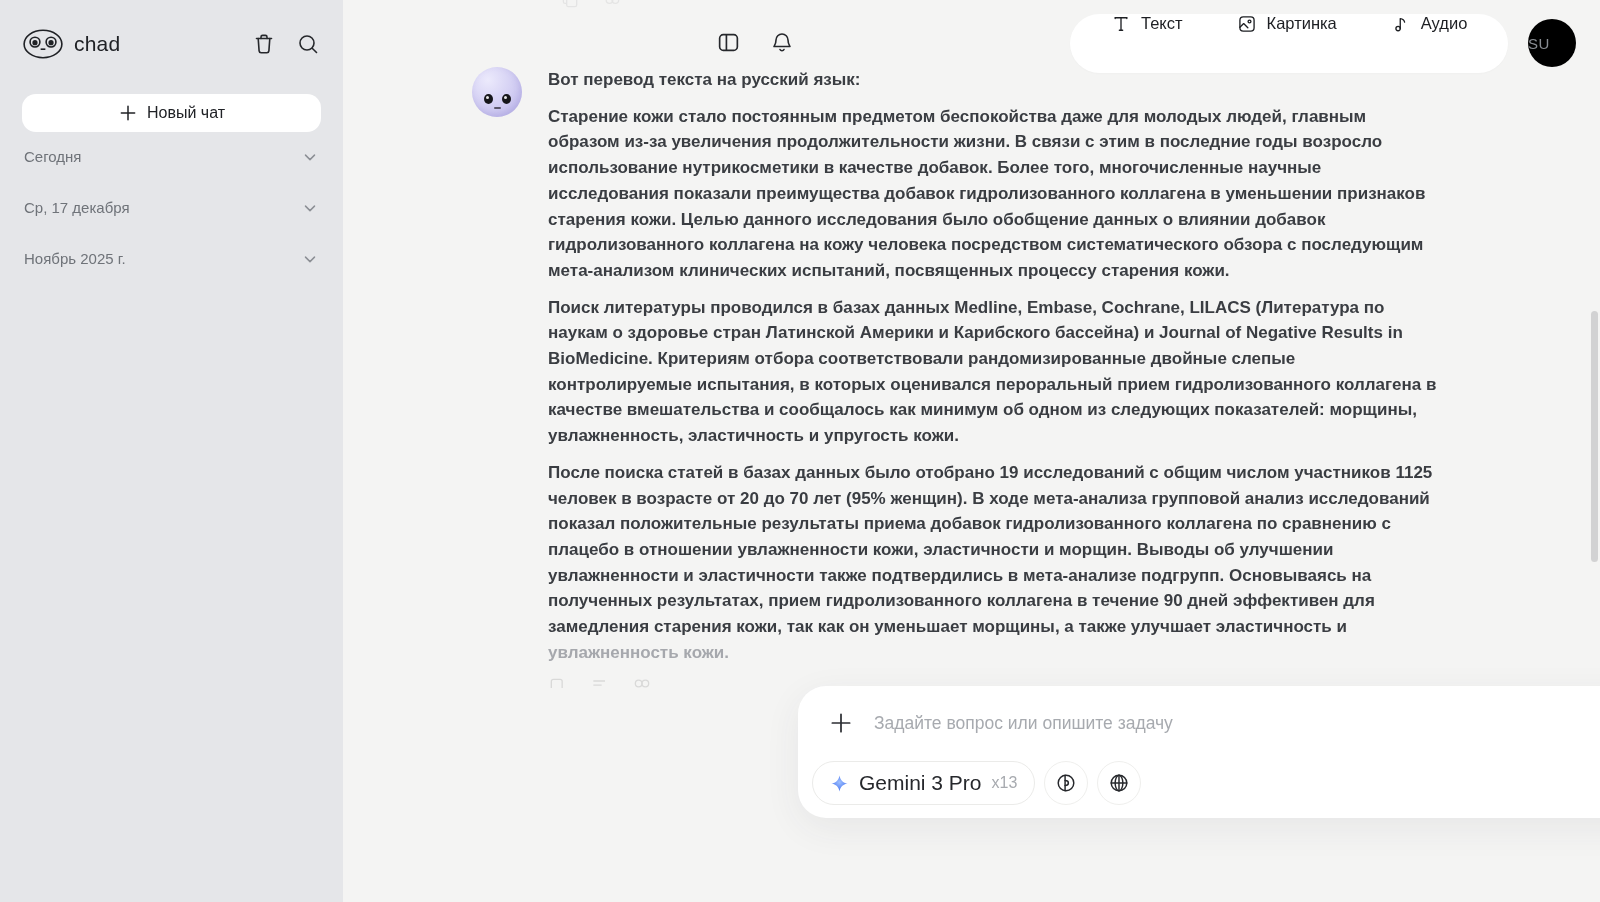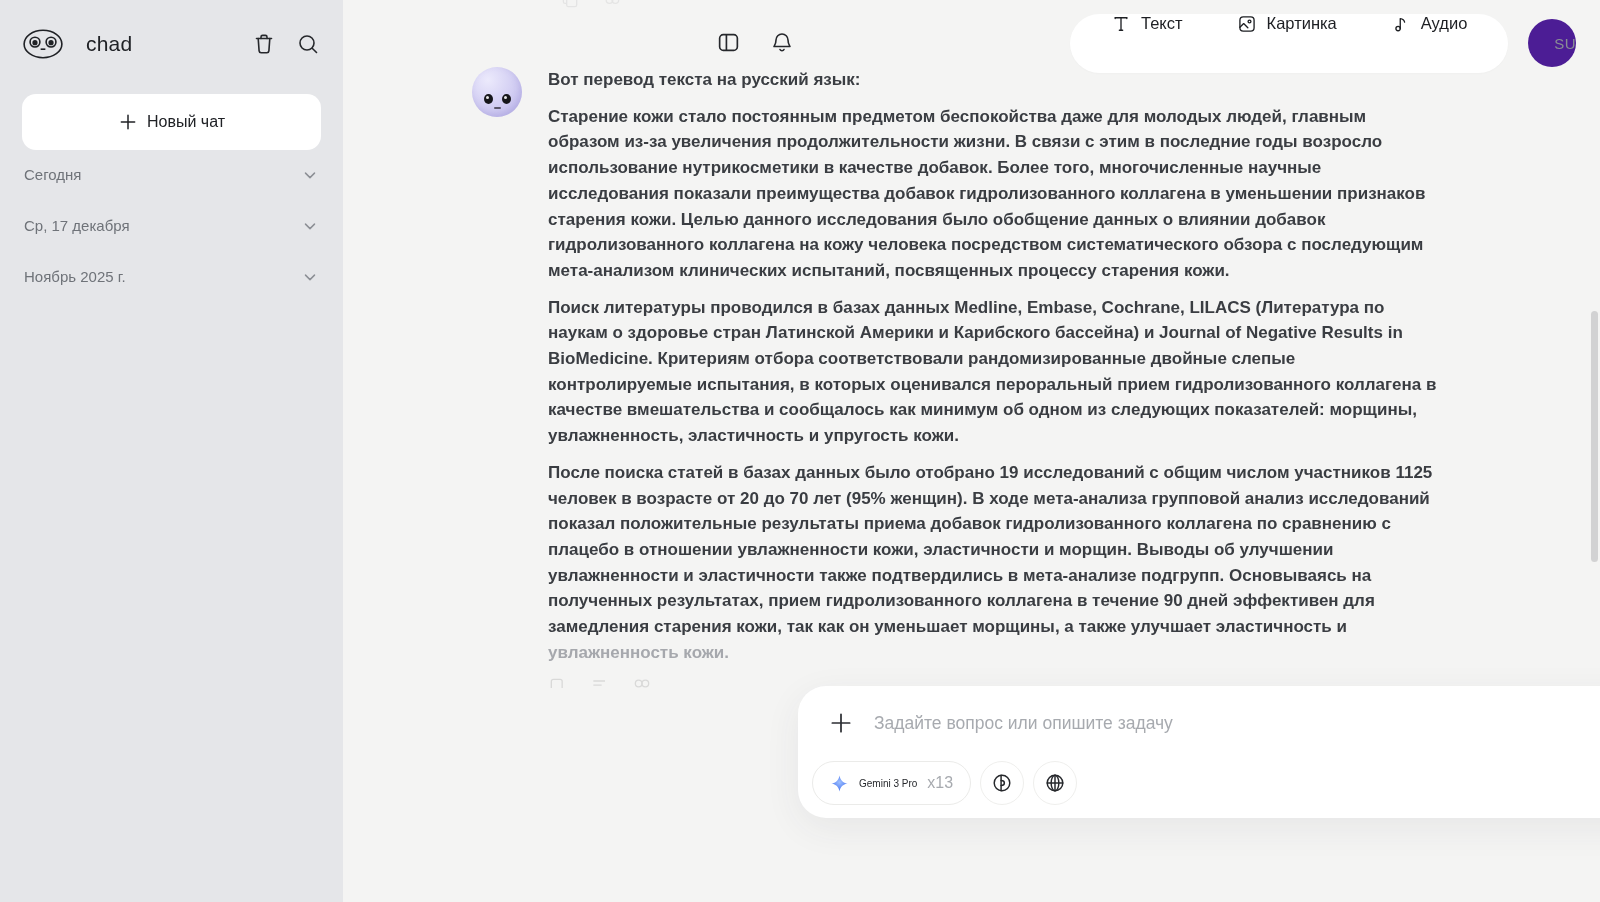--- a/index.html
+++ b/index.html
@@ -7,47 +7,47 @@
   body {
     font-family:"Liberation Sans","DejaVu Sans",sans-serif;
     background:#f4f4f3; color:#2c2e33; position:relative;
   }
   
   .sidebar {
     position:absolute; left:0; top:0; width:343px; height:902px;
     background:#e5e6e9; padding:0 22px;
   }
   .sb-header { display:flex; align-items:center; height:88px; }
-  .logo-wrap { display:flex; align-items:center; gap:22px; flex:1; cursor:pointer; }
+  .logo-wrap { display:flex; align-items:center; gap:10px; flex:1; cursor:pointer; }
   .logo-badge { width:42px; height:34px; display:flex; align-items:center; }
   .logo-text { font-size:21px; font-weight:500; color:#202226; letter-spacing:.2px; }
   .sb-header .hicon { width:26px; height:26px; margin-left:18px; cursor:pointer; display:flex; align-items:center; justify-content:center; }
   .new-chat-btn {
-    width:100%; height:56px; background:#ffffff; border:none; border-radius:14px;
+    width:100%; height:38px; background:#ffffff; border:none; border-radius:14px;
     font-family:inherit; font-size:16px; color:#202226; display:flex; align-items:center; justify-content:center;
     gap:9px; cursor:pointer; margin-top:6px;
   }
   .sb-groups { margin-top:16px; }
   .sb-group {
     height:51px; display:flex; align-items:flex-start; justify-content:space-between;
     color:#6f7379; font-size:15px; cursor:pointer; padding:0 2px;
   }
   .sb-group svg { opacity:.75; }
   
   .topbar { position:absolute; left:343px; top:0; right:0; height:88px; }
   .tb-left { position:absolute; left:30px; top:30px; display:flex; gap:28px; align-items:center; }
   .tb-icon { width:26px; height:26px; cursor:pointer; }
   .tabs {
     position:absolute; left:384px; top:14px; height:59px; background:#ffffff; border-radius:30px;
     display:flex; align-items:center; padding:0 14px; box-shadow:0 1px 2px rgba(0,0,0,.02);
   }
   .tab { display:flex; align-items:flex-start; gap:10px; padding:0 27px; font-size:16.5px; color:#1d1f23; cursor:pointer; height:100%; }
   .avatar-user {
     position:absolute; right:24px; top:19px; width:48px; height:48px; border-radius:50%;
-    background:#4c1d95; display:flex; align-items:center; justify-content:flex-end;
+    background:#000000; display:flex; align-items:center; justify-content:flex-start;
     color:#8a8e94; font-size:15px; letter-spacing:.5px; cursor:pointer;
   }
   
   .chat-scroll { position:absolute; left:343px; top:0; right:0; bottom:0; }
   .msg-row { position:absolute; left:129px; top:67px; display:flex; }
   .bot-avatar {
     width:50px; height:50px; border-radius:50%; flex:0 0 50px; margin-right:26px; position:relative;
     background:radial-gradient(circle at 32% 26%, #eceafc 0%, #d6d2f4 45%, #bdb7ea 100%);
     box-shadow:inset -2px -3px 6px rgba(130,120,200,.25);
   }
@@ -71,21 +71,21 @@
   .plus-btn { width:26px; height:26px; cursor:pointer; flex:0 0 26px; }
   .composer-input {
     border:none; outline:none; flex:1; font-family:inherit; font-size:17.5px; color:#2c2e33; background:transparent;
   }
   .composer-input::placeholder { color:#a7aaaf; }
   .composer-row2 { position:absolute; left:14px; right:14px; bottom:13px; display:flex; align-items:center; }
   .model-pill {
     height:44px; border:1px solid #ebebe9; border-radius:22px; display:flex; align-items:center;
     gap:10px; padding:0 17px; cursor:pointer; background:#fff;
   }
-  .model-name { font-size:10px; color:#26282c; }
+  .model-name { font-size:21px; color:#26282c; }
   .model-mult { font-size:16px; color:#a7aaaf; }
   .round-btn {
     width:44px; height:44px; border-radius:50%; border:1px solid #efefed; background:#fff;
     display:flex; align-items:center; justify-content:center; cursor:pointer; margin-left:9px;
   }
   .spacer { flex:1; }
   
   .scroll-thumb { position:absolute; right:2px; top:311px; width:7px; height:251px; background:#d2d2d3; border-radius:4px; cursor:grab; }
   svg { display:block; }
 </style>

